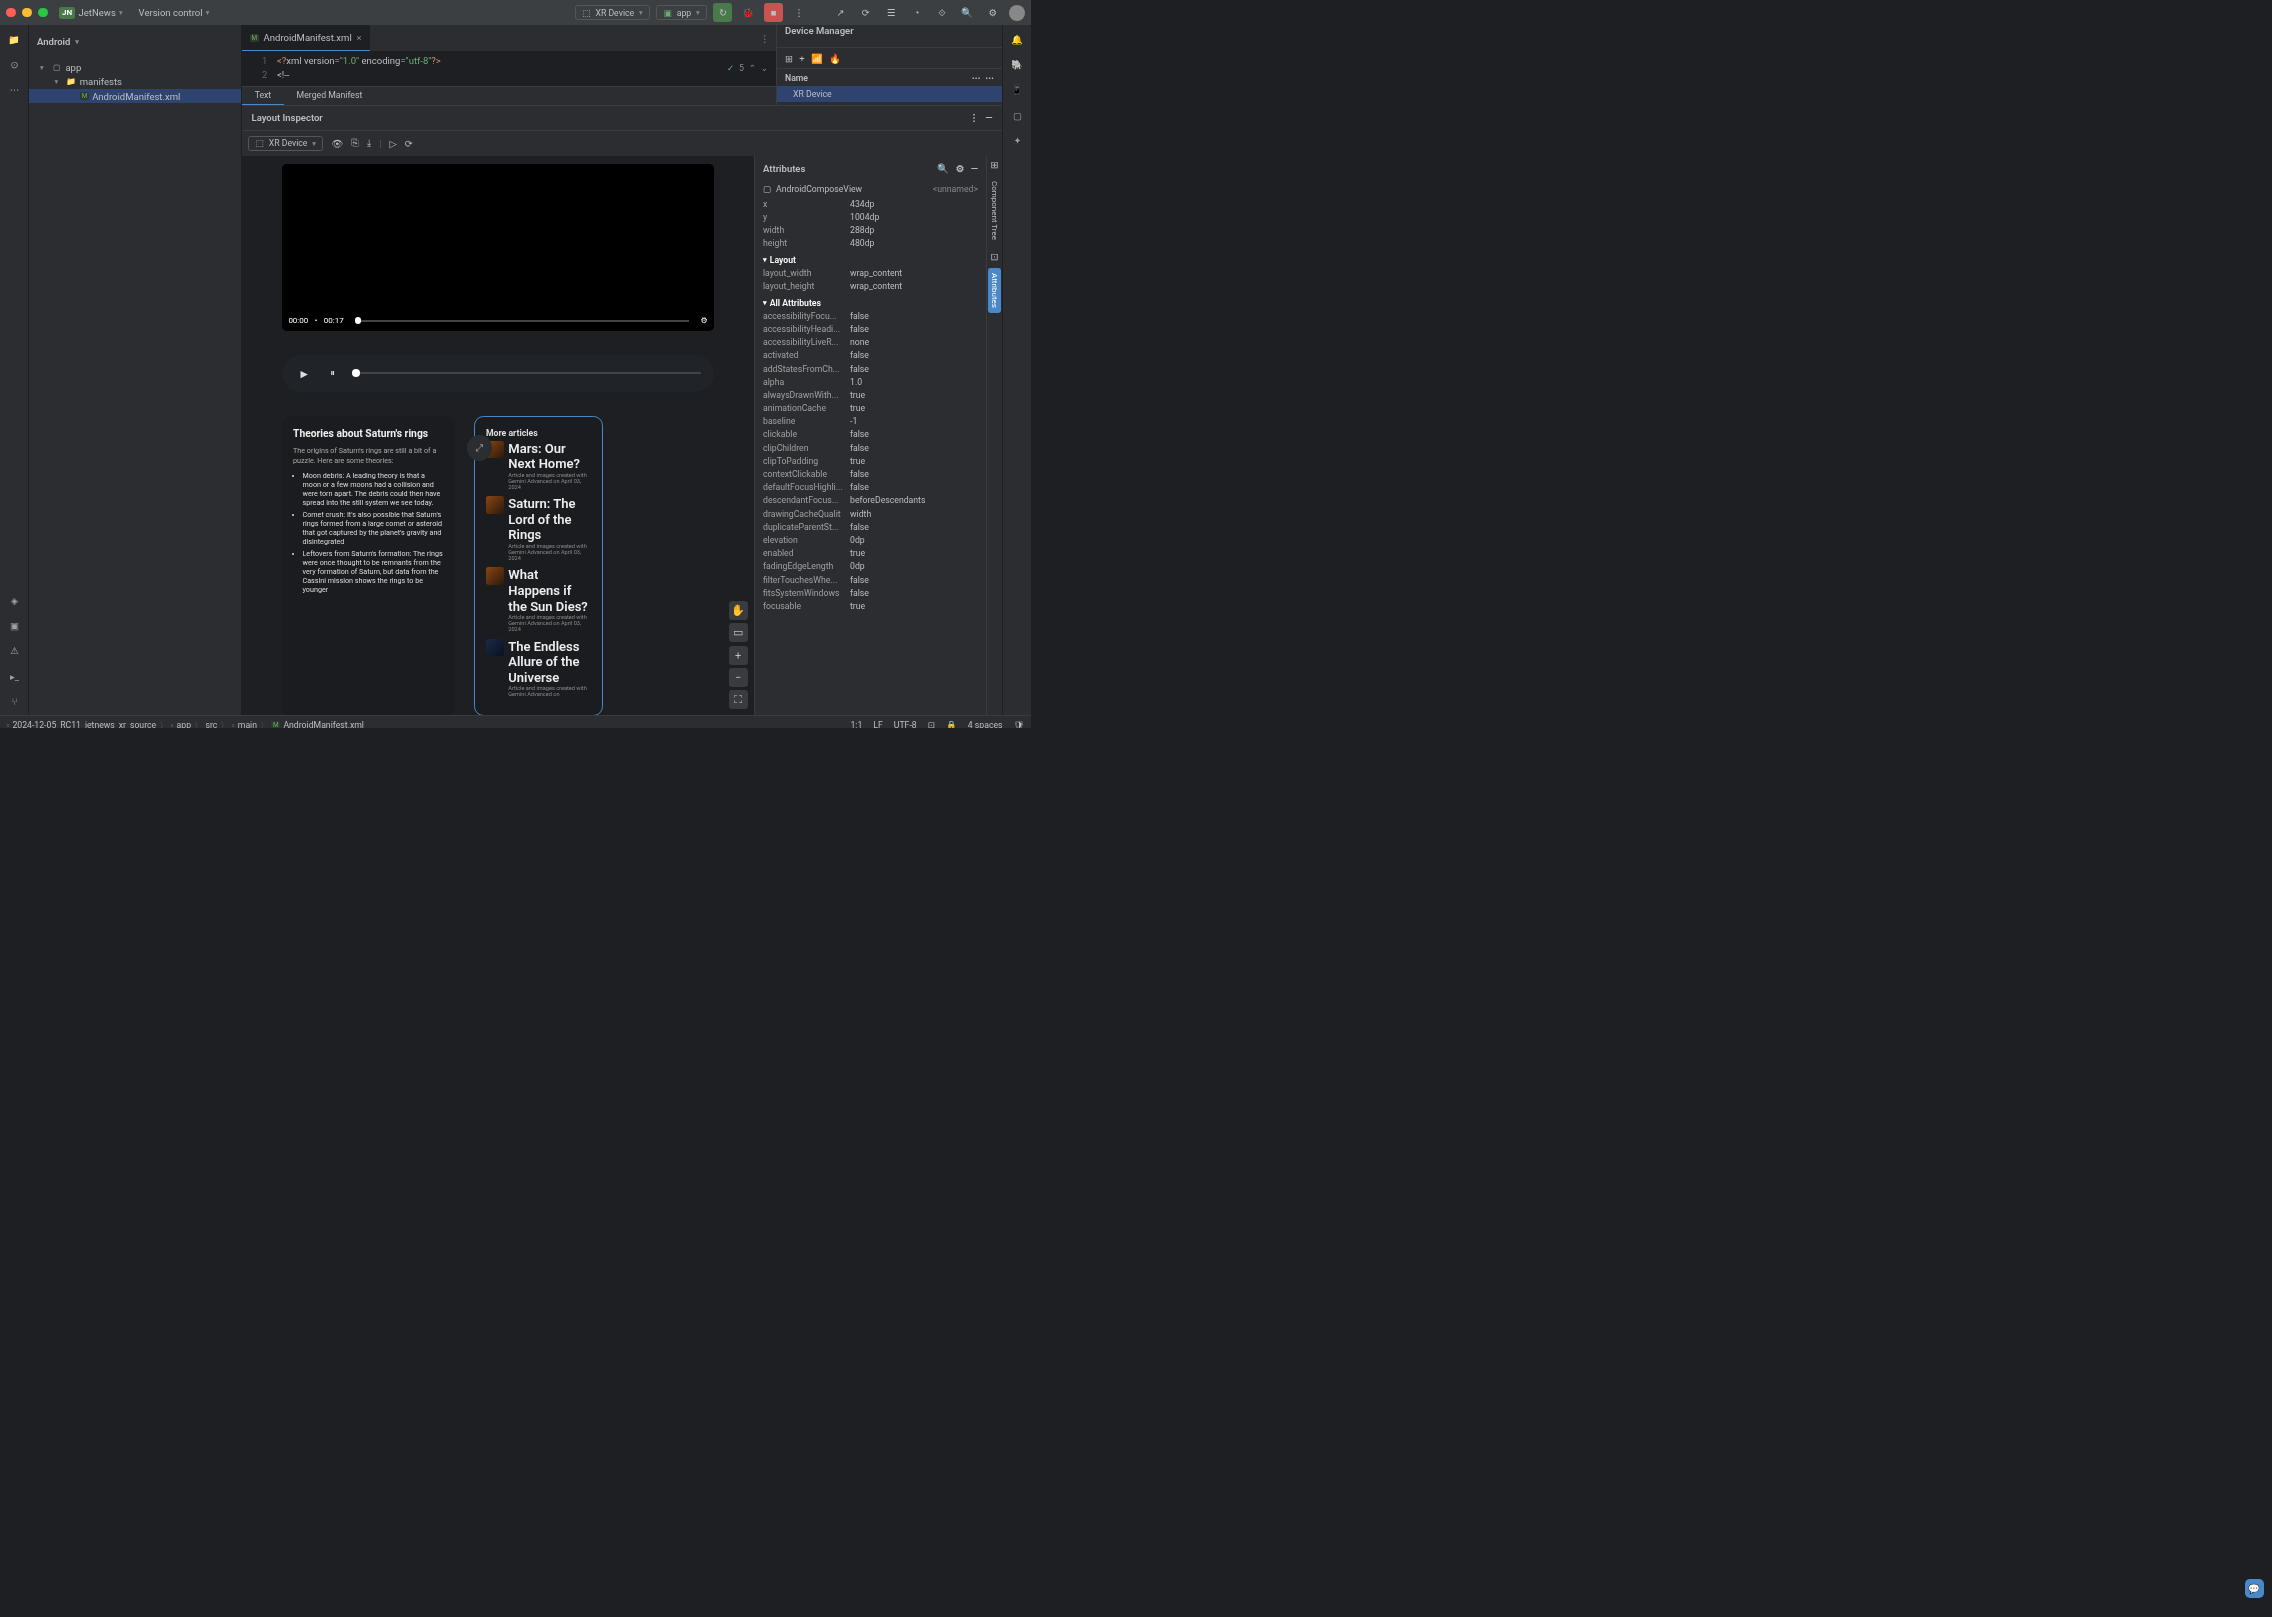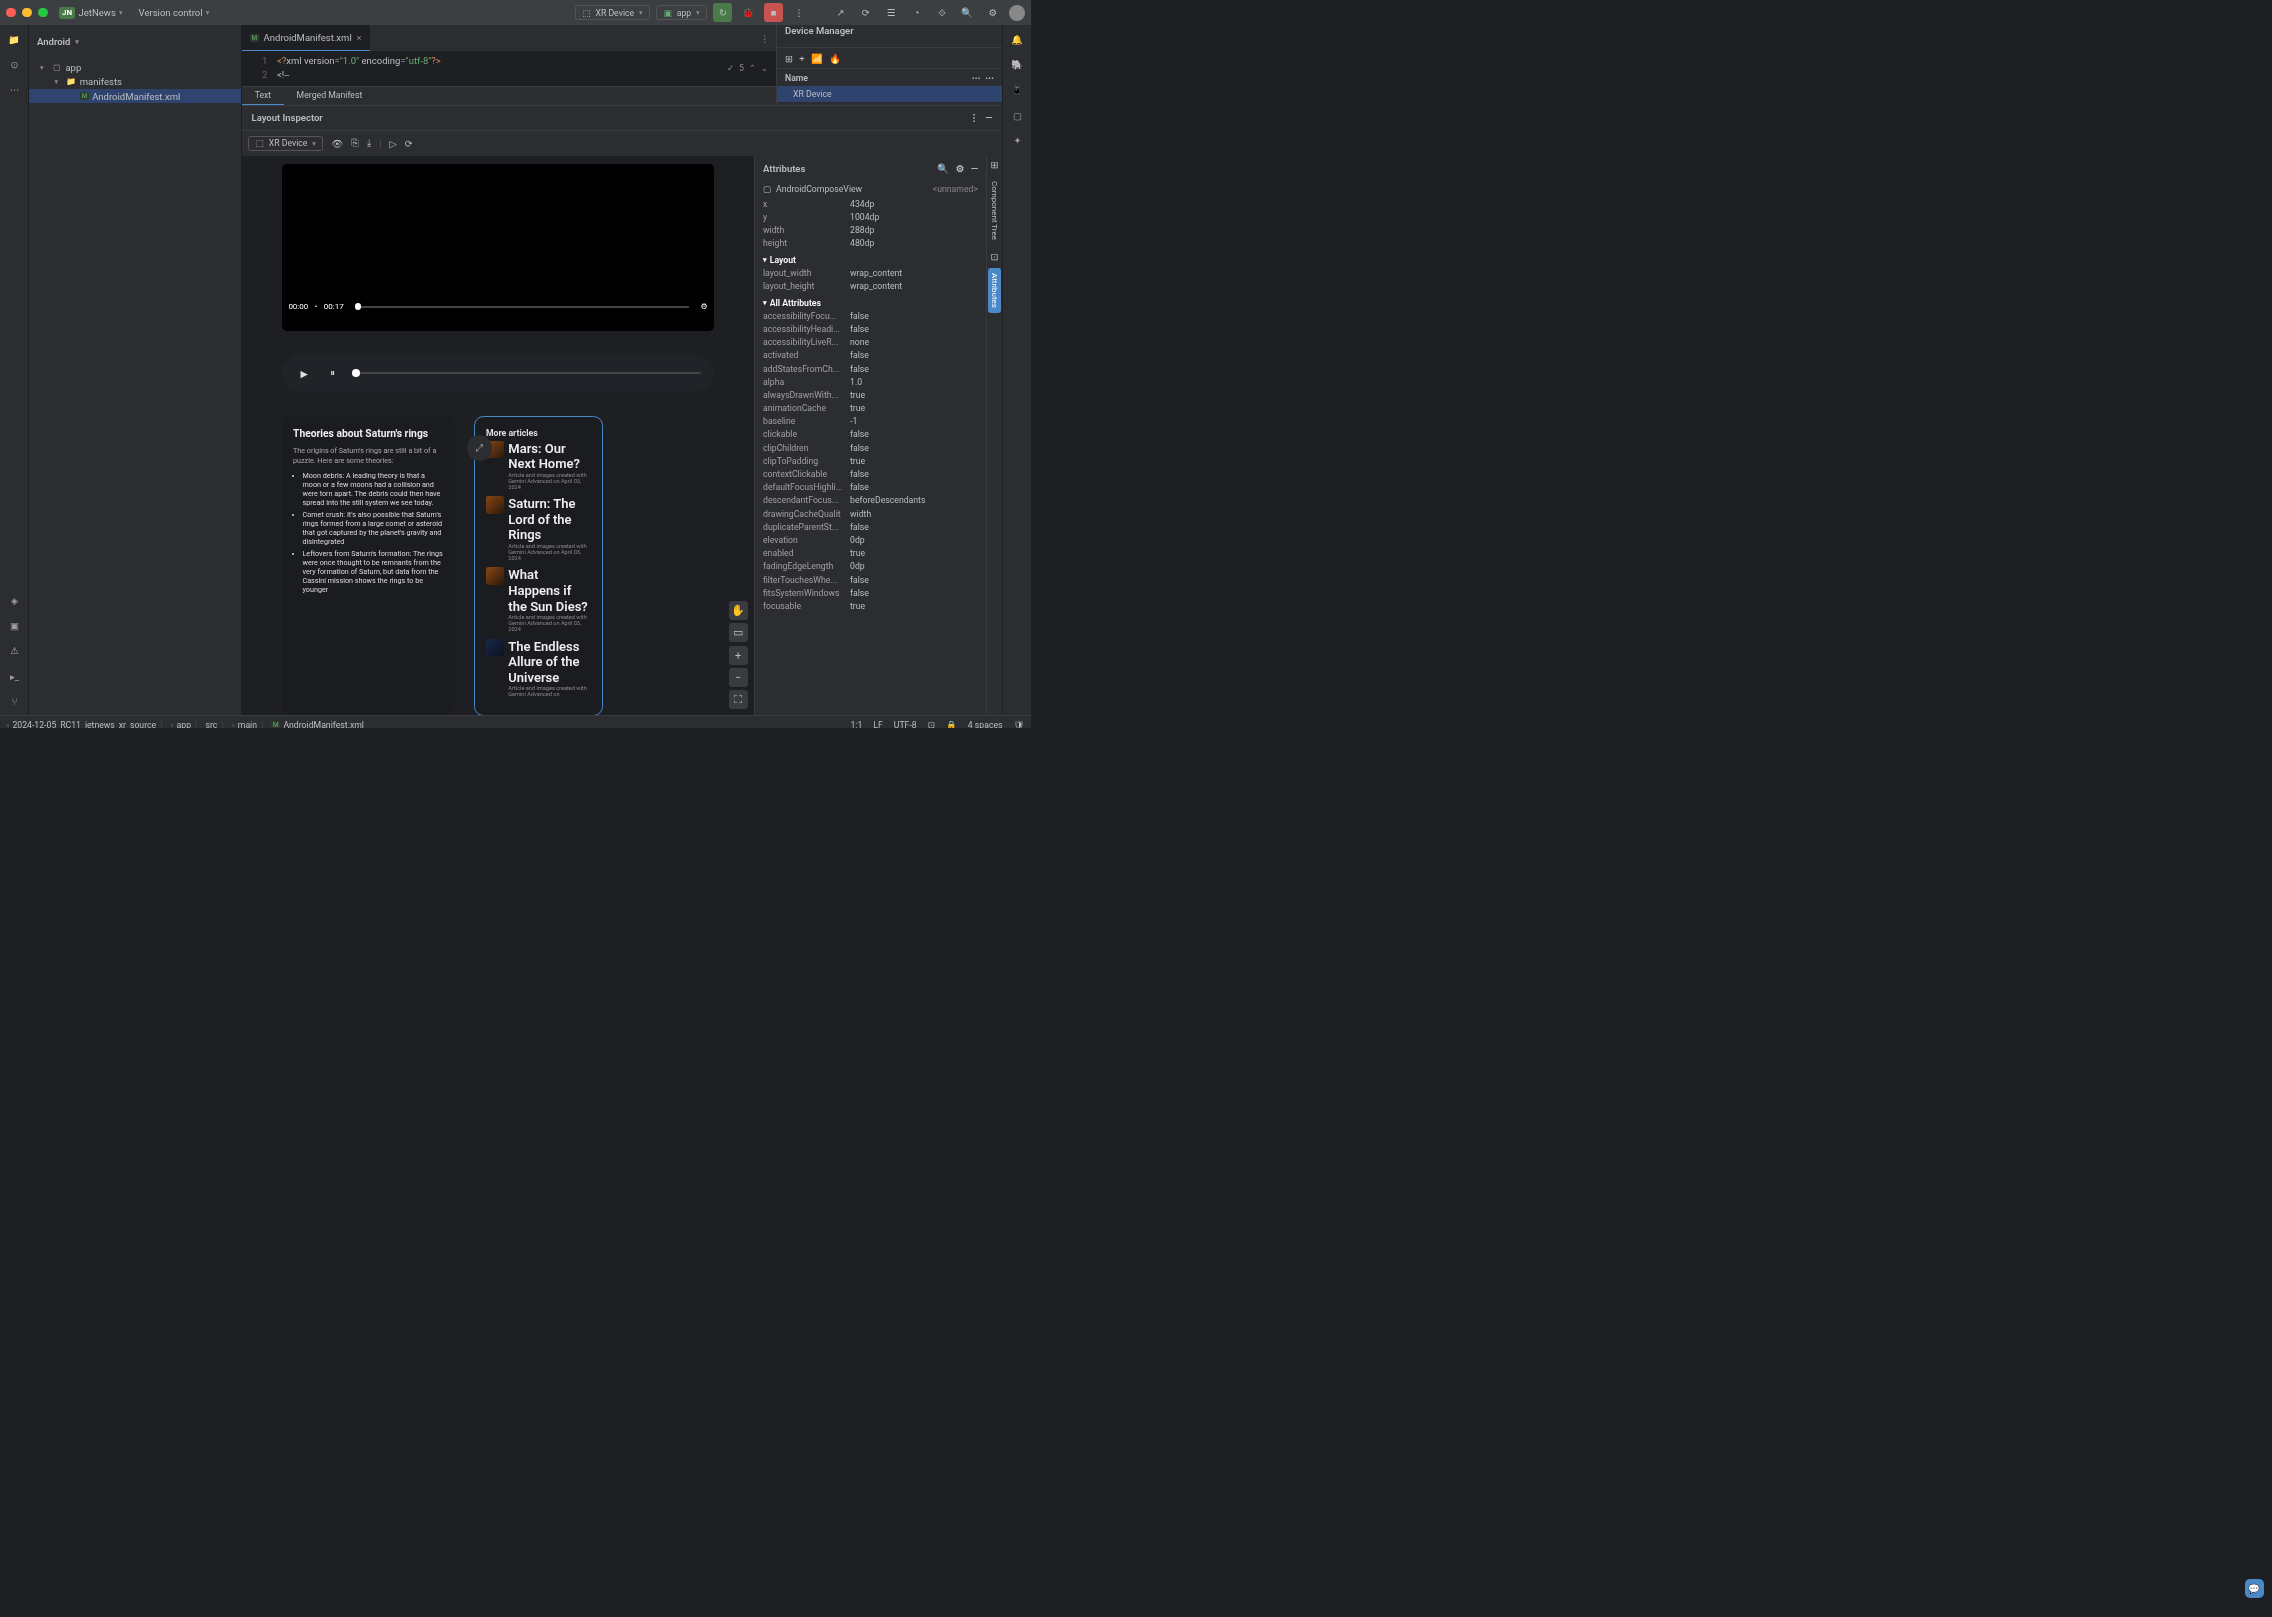--- a/index.html
+++ b/index.html
@@ -63,21 +63,21 @@
     .sub-tab.active { border-bottom: 1.6px solid #4a88c7; }
     
     
     .inspector-header { height: 25.4px; display: flex; align-items: center; padding: 0 9.5px; font-weight: 600; background: #2b2d30; border-top: 0.8px solid #393b40; }
     .inspector-header-right { margin-left: auto; display: flex; gap: 6.4px; }
     .inspector-toolbar { height: 25.4px; display: flex; align-items: center; padding: 0 6.4px; gap: 8px; background: #2b2d30; border-top: 0.8px solid #393b40; }
     .inspector-viewport { flex: 1; background: #1e1f22; position: relative; display: flex; overflow: hidden; }
     
     .preview-area { flex: 1; position: relative; padding: 8px 40px; overflow: hidden; }
     .video-player { background: #000; border-radius: 4.8px; height: 167px; margin-bottom: 24px; position: relative; }
-    .video-player .controls { position: absolute; bottom: 16px; left: 3.2px; right: 3.2px; display: flex; align-items: center; gap: 6.4px; color: #fff; font-size: 8px; padding: 3.2px; }
+    .video-player .controls { position: absolute; bottom: 2px; left: 3.2px; right: 3.2px; display: flex; align-items: center; gap: 6.4px; color: #fff; font-size: 8px; padding: 3.2px; }
     .video-player .scrub { flex: 1; height: 2.4px; background: #444; margin: 0 4.8px; position: relative; }
     .video-player .scrub::before { content: ''; position: absolute; left: 0; width: 6.4px; height: 6.4px; background: #fff; border-radius: 50%; top: -2.4px; }
     .audio-bar { background: #202327; border-radius: 19px; height: 37px; display: flex; align-items: center; gap: 9.5px; padding: 0 12.7px; margin-bottom: 24px; }
     .audio-btn { width: 19px; height: 19px; display: flex; align-items: center; justify-content: center; color: #ddd; }
     .audio-scrub { flex: 1; height: 2.4px; background: #444; border-radius: 1.6px; position: relative; }
     .audio-scrub::before { content: ''; position: absolute; left: 0; width: 8px; height: 8px; background: #fff; border-radius: 50%; top: -3.2px; }
     
     .cards-row { display: flex; gap: 19px; }
     .card { background: #1b1c1f; border-radius: 9.5px; padding: 11px; color: #ddd; width: 173px; font-size: 8px; }
     .card.highlighted { border: 1.6px solid #4a88c7; width: 129px; }

